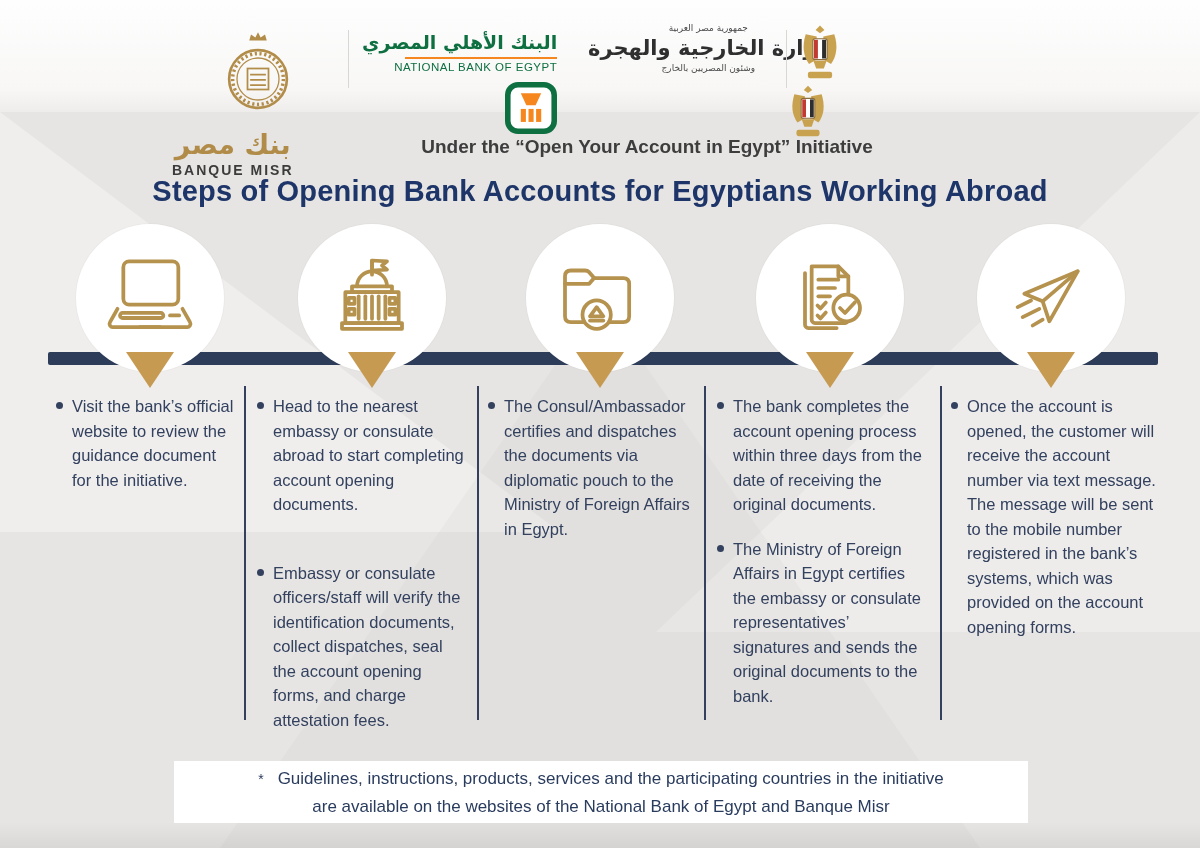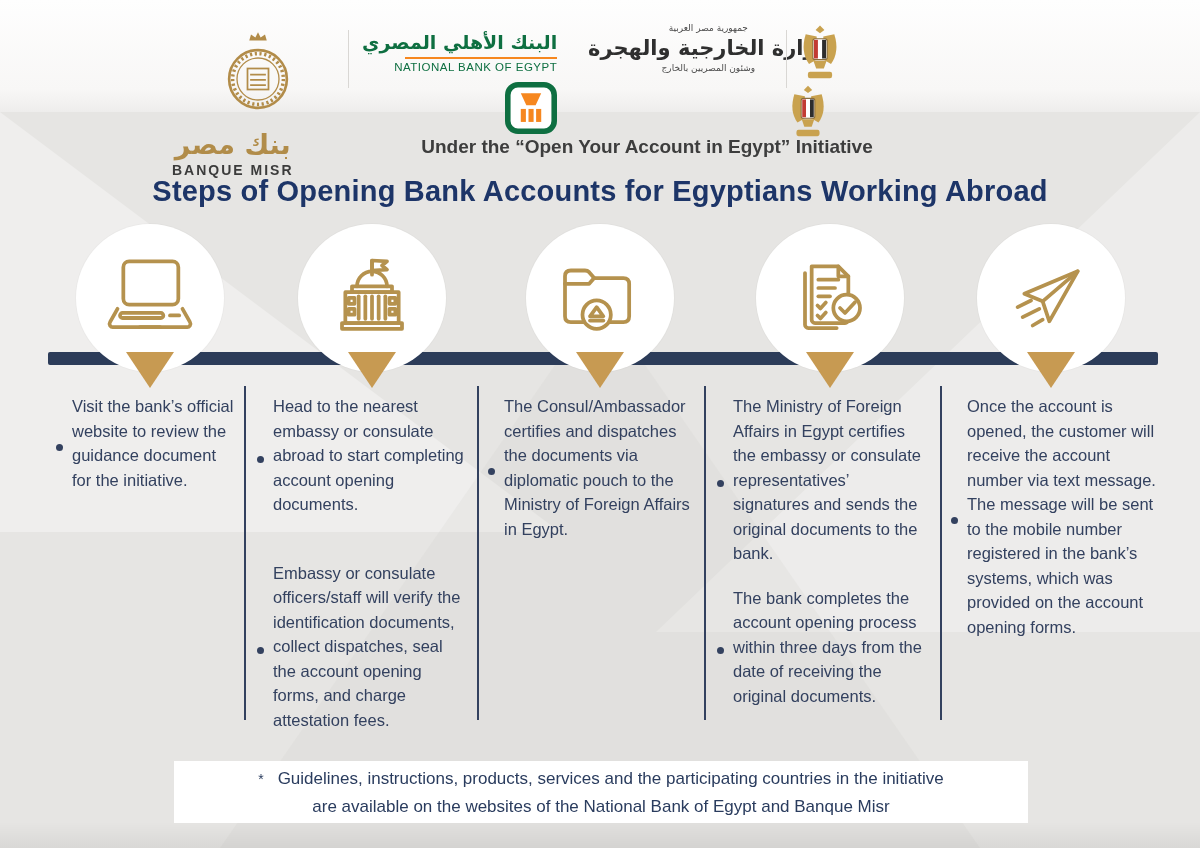--- a/index.html
+++ b/index.html
@@ -67,21 +67,21 @@
   .step-circle svg { width:100px; height:88px; }
   .tri {
     position:absolute; top:352px; width:0; height:0;
     border-left:24px solid transparent; border-right:24px solid transparent;
     border-top:36px solid #c79a52;
   }
 
   
   .col { position:absolute; top:394px; color:#33415f; font-size:16.5px; line-height:24.5px; }
   .v-divider { position:absolute; top:386px; width:2px; height:334px; background:#33415f; }
-  .bullet { display:flex; gap:9px;align-items:center; }
+  .bullet { display:flex; gap:9px; }
   .bullet + .bullet { margin-top:20px; }
   .col-2 .bullet + .bullet { margin-top:44px; }
   .dot { flex:none; width:7px; height:7px; border-radius:50%; background:#33415f; margin-top:8px; }
 
   
   .footnote {
     position:absolute; left:174px; top:761px; width:854px; height:62px;
     background:#fff; display:flex; flex-direction:column; align-items:center; justify-content:center;
     color:#2a3c5e; font-size:17px; line-height:27px;
   }
@@ -278,25 +278,25 @@
       <span class="dot"></span>
       <span>The Consul/Ambassador certifies and dispatches the documents via diplomatic pouch to the Ministry of Foreign Affairs in Egypt.</span>
     </div>
   </div>
 
   <div class="v-divider" style="left:704px"></div>
 
   <div class="col col-4" style="left:717px;width:212px">
     <div class="bullet">
       <span class="dot"></span>
+      <span>The bank completes the account opening process within three days from the date of receiving the original documents.</span>
+    </div>
+    <div class="bullet">
+      <span class="dot"></span>
       <span>The Ministry of Foreign Affairs in Egypt certifies the embassy or consulate representatives’ signatures and sends the original documents to the bank.</span>
-    </div>
-    <div class="bullet">
-      <span class="dot"></span>
-      <span>The bank completes the account opening process within three days from the date of receiving the original documents.</span>
     </div>
   </div>
 
   <div class="v-divider" style="left:940px"></div>
 
   <div class="col col-5" style="left:951px;width:208px">
     <div class="bullet">
       <span class="dot"></span>
       <span>Once the account is opened, the customer will receive the account number via text message. The message will be sent to the mobile number registered in the bank’s systems, which was provided on the account opening forms.</span>
     </div>

